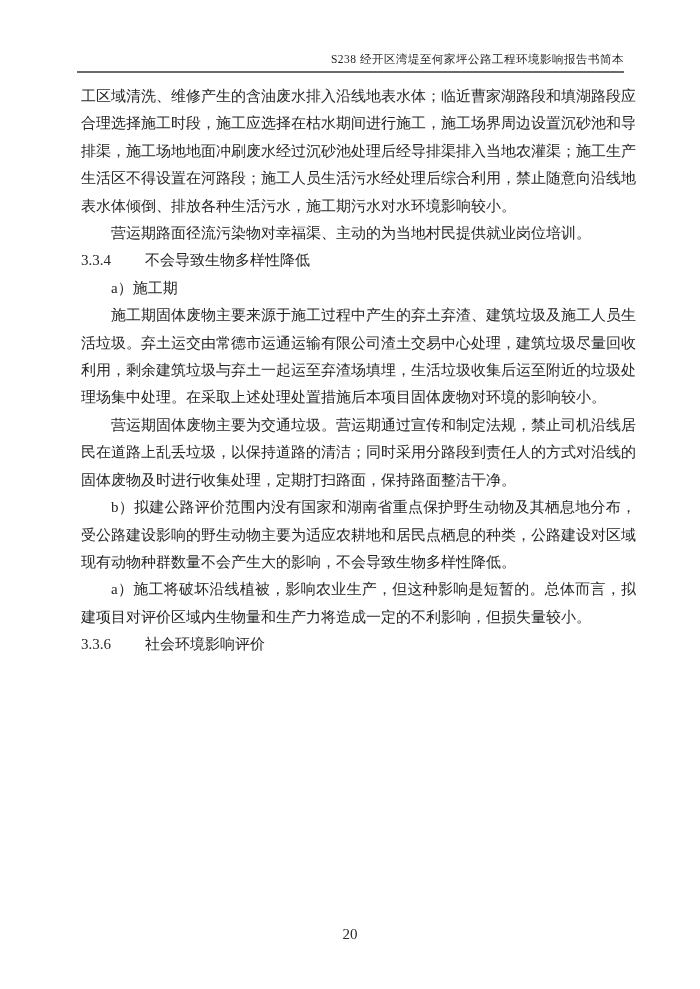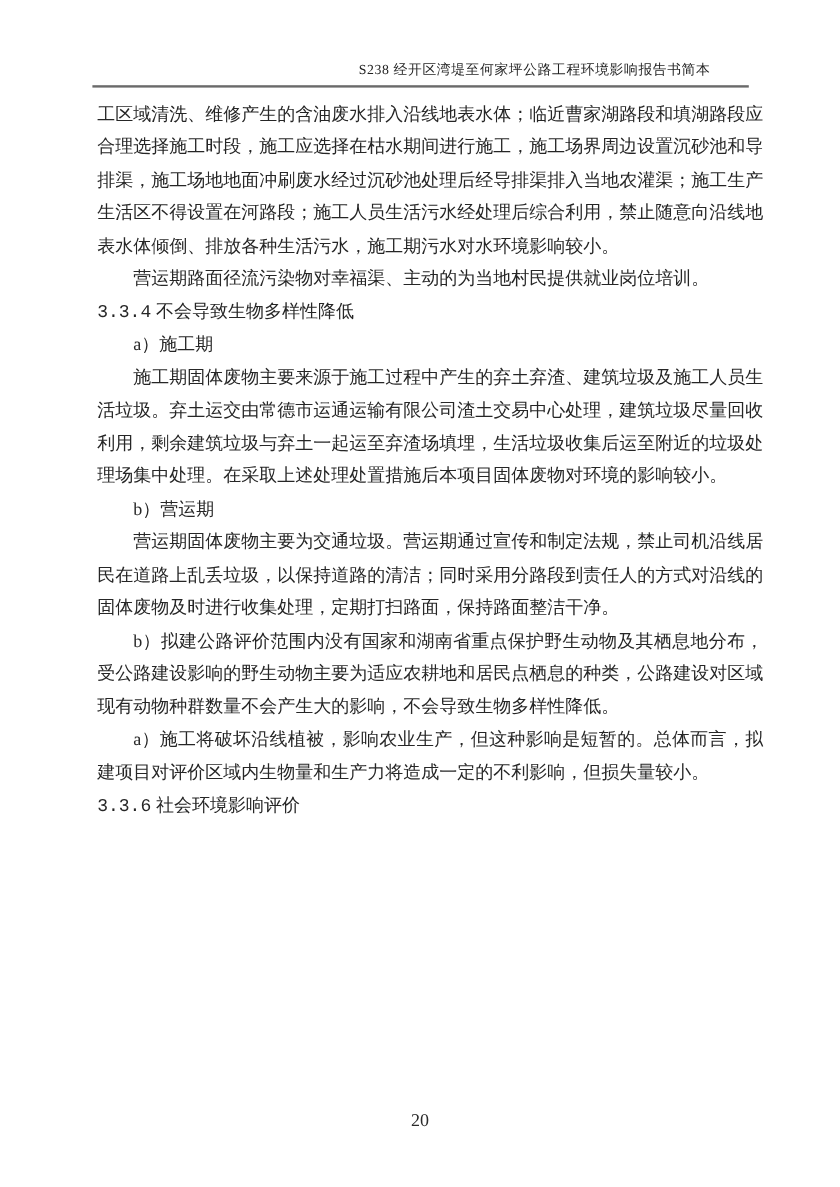--- a/index.html
+++ b/index.html
@@ -15,21 +15,21 @@
     box-sizing: border-box;
     font-family: "Liberation Serif", "DejaVu Serif", serif;
     color: #262626;
     overflow: hidden;
   }
   .header {
     padding-top: 52px;
   }
   .header-text {
     text-align: right;
-    padding-right: 108px;
+    padding-right: 76px;
     font-size: 11.5px;
     line-height: 15px;
     letter-spacing: 0.5px;
     color: #1f1f1f;
   }
   .header-rule {
     margin: 4px 76px 0 77px;
     height: 2px;
     background: #6a6a6a;
   }
@@ -43,22 +43,21 @@
   .paragraph {
     margin: 0;
   }
   .indent {
     text-indent: 2em;
   }
   .heading {
     margin: 0;
   }
   .heading-number {
-    margin-right: 4px;
-    font-family: Liberation Mono, monospace;
+    margin-right: 34px;
   }
   .footer {
     position: absolute;
     left: 0;
     right: 0;
     bottom: 46px;
     text-align: center;
     font-size: 15px;
     color: #2a2a2a;
   }
@@ -72,21 +71,20 @@
     <div class="header-text">S238 经开区湾堤至何家坪公路工程环境影响报告书简本</div>
     <div class="header-rule"></div>
   </div>
 
   <div class="body-area">
       <div class="paragraph">工区域清洗、维修产生的含油废水排入沿线地表水体；临近曹家湖路段和填湖路段应合理选择施工时段，施工应选择在枯水期间进行施工，施工场界周边设置沉砂池和导排渠，施工场地地面冲刷废水经过沉砂池处理后经导排渠排入当地农灌渠；施工生产生活区不得设置在河路段；施工人员生活污水经处理后综合利用，禁止随意向沿线地表水体倾倒、排放各种生活污水，施工期污水对水环境影响较小。</div>
       <div class="paragraph indent">营运期路面径流污染物对幸福渠、主动的为当地村民提供就业岗位培训。</div>
       <div class="heading"><span class="heading-number">3.3.4</span><span class="heading-title">不会导致生物多样性降低</span></div>
       <div class="paragraph indent">a）施工期</div>
       <div class="paragraph indent">施工期固体废物主要来源于施工过程中产生的弃土弃渣、建筑垃圾及施工人员生活垃圾。弃土运交由常德市运通运输有限公司渣土交易中心处理，建筑垃圾尽量回收利用，剩余建筑垃圾与弃土一起运至弃渣场填埋，生活垃圾收集后运至附近的垃圾处理场集中处理。在采取上述处理处置措施后本项目固体废物对环境的影响较小。</div>
-      <div class="paragraph indent">b）营运期</div>
       <div class="paragraph indent">营运期固体废物主要为交通垃圾。营运期通过宣传和制定法规，禁止司机沿线居民在道路上乱丢垃圾，以保持道路的清洁；同时采用分路段到责任人的方式对沿线的固体废物及时进行收集处理，定期打扫路面，保持路面整洁干净。</div>
       <div class="paragraph indent">b）拟建公路评价范围内没有国家和湖南省重点保护野生动物及其栖息地分布，受公路建设影响的野生动物主要为适应农耕地和居民点栖息的种类，公路建设对区域现有动物种群数量不会产生大的影响，不会导致生物多样性降低。</div>
       <div class="paragraph indent">a）施工将破坏沿线植被，影响农业生产，但这种影响是短暂的。总体而言，拟建项目对评价区域内生物量和生产力将造成一定的不利影响，但损失量较小。</div>
       <div class="heading"><span class="heading-number">3.3.6</span><span class="heading-title">社会环境影响评价</span></div>
     </div>
 
   <div class="footer">
     <span>20</span>
   </div>
 

